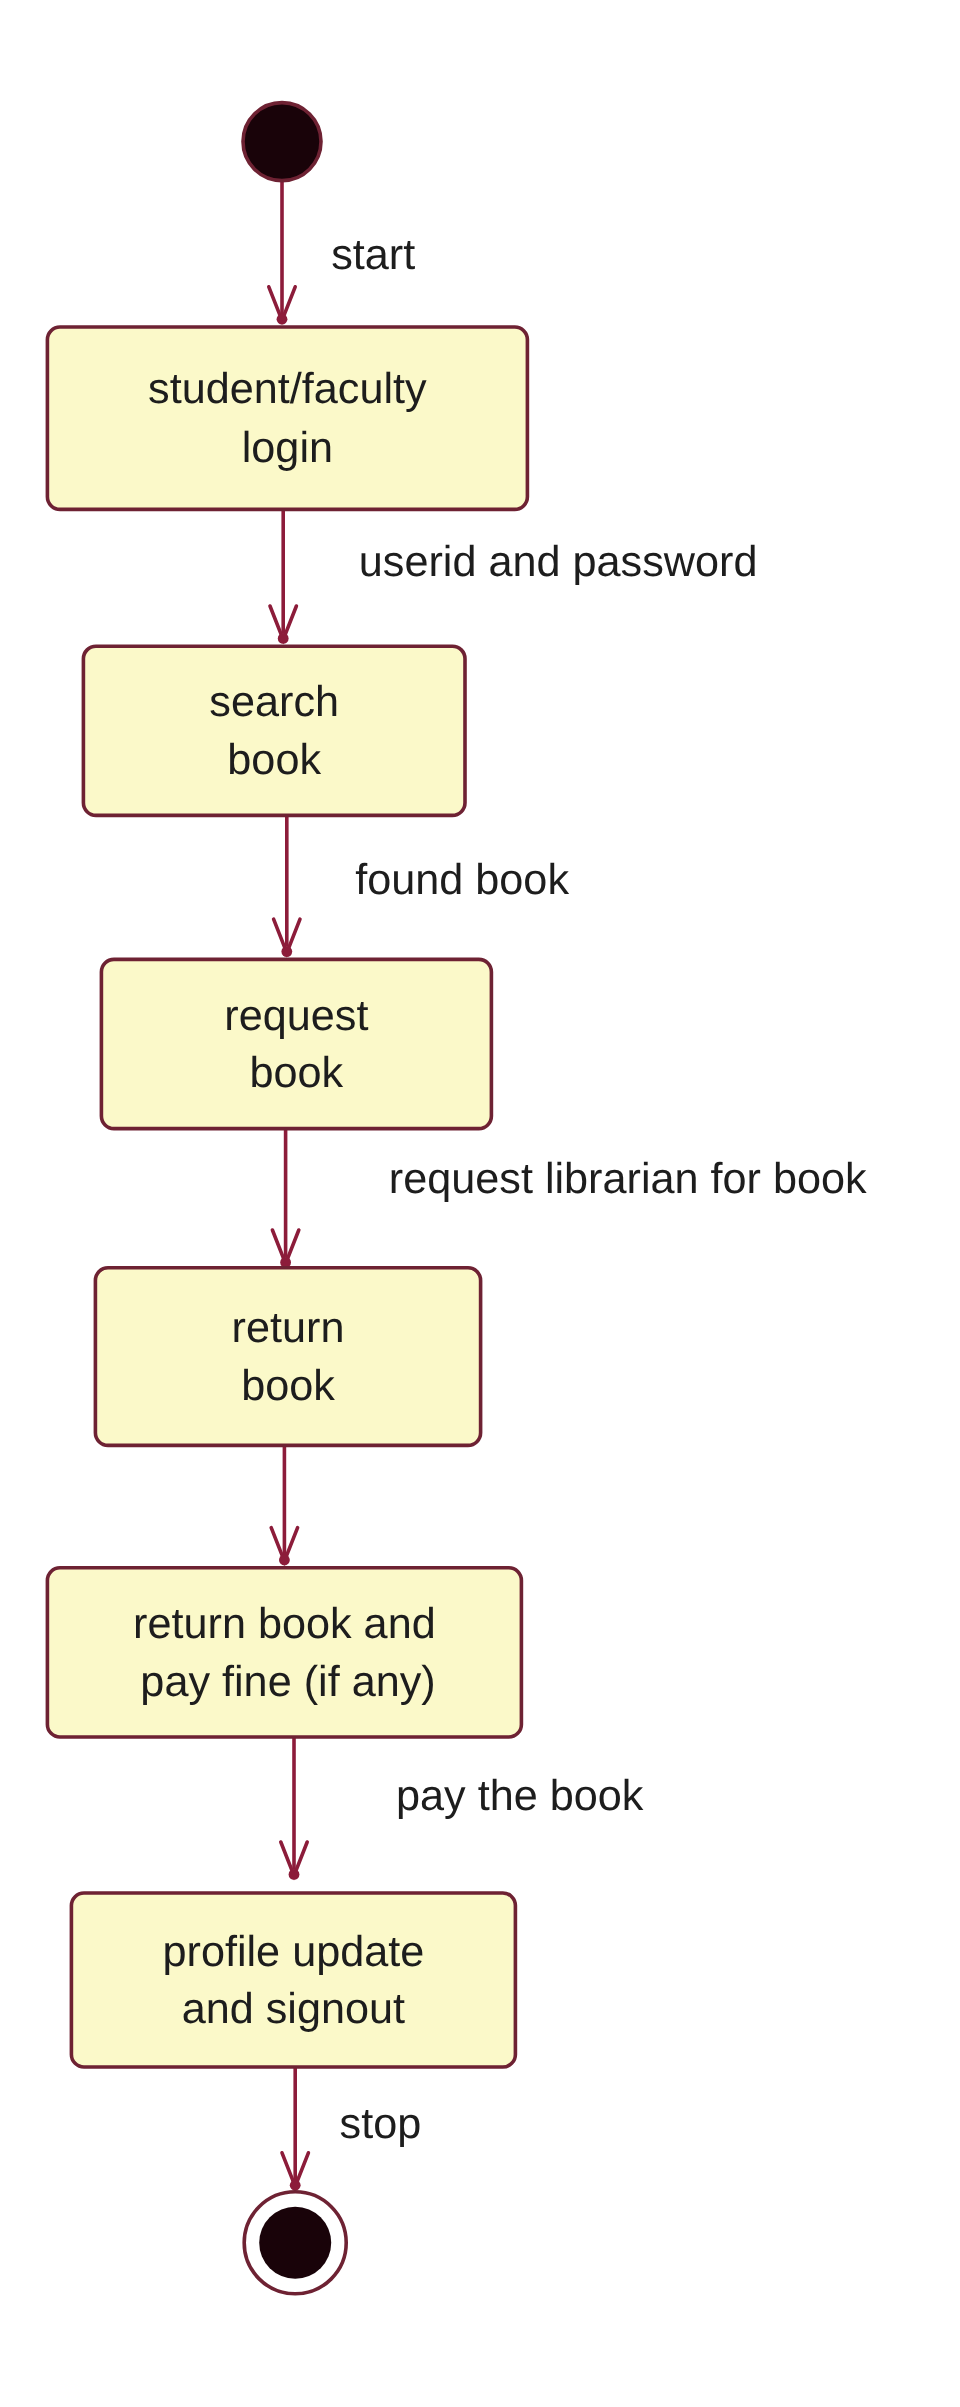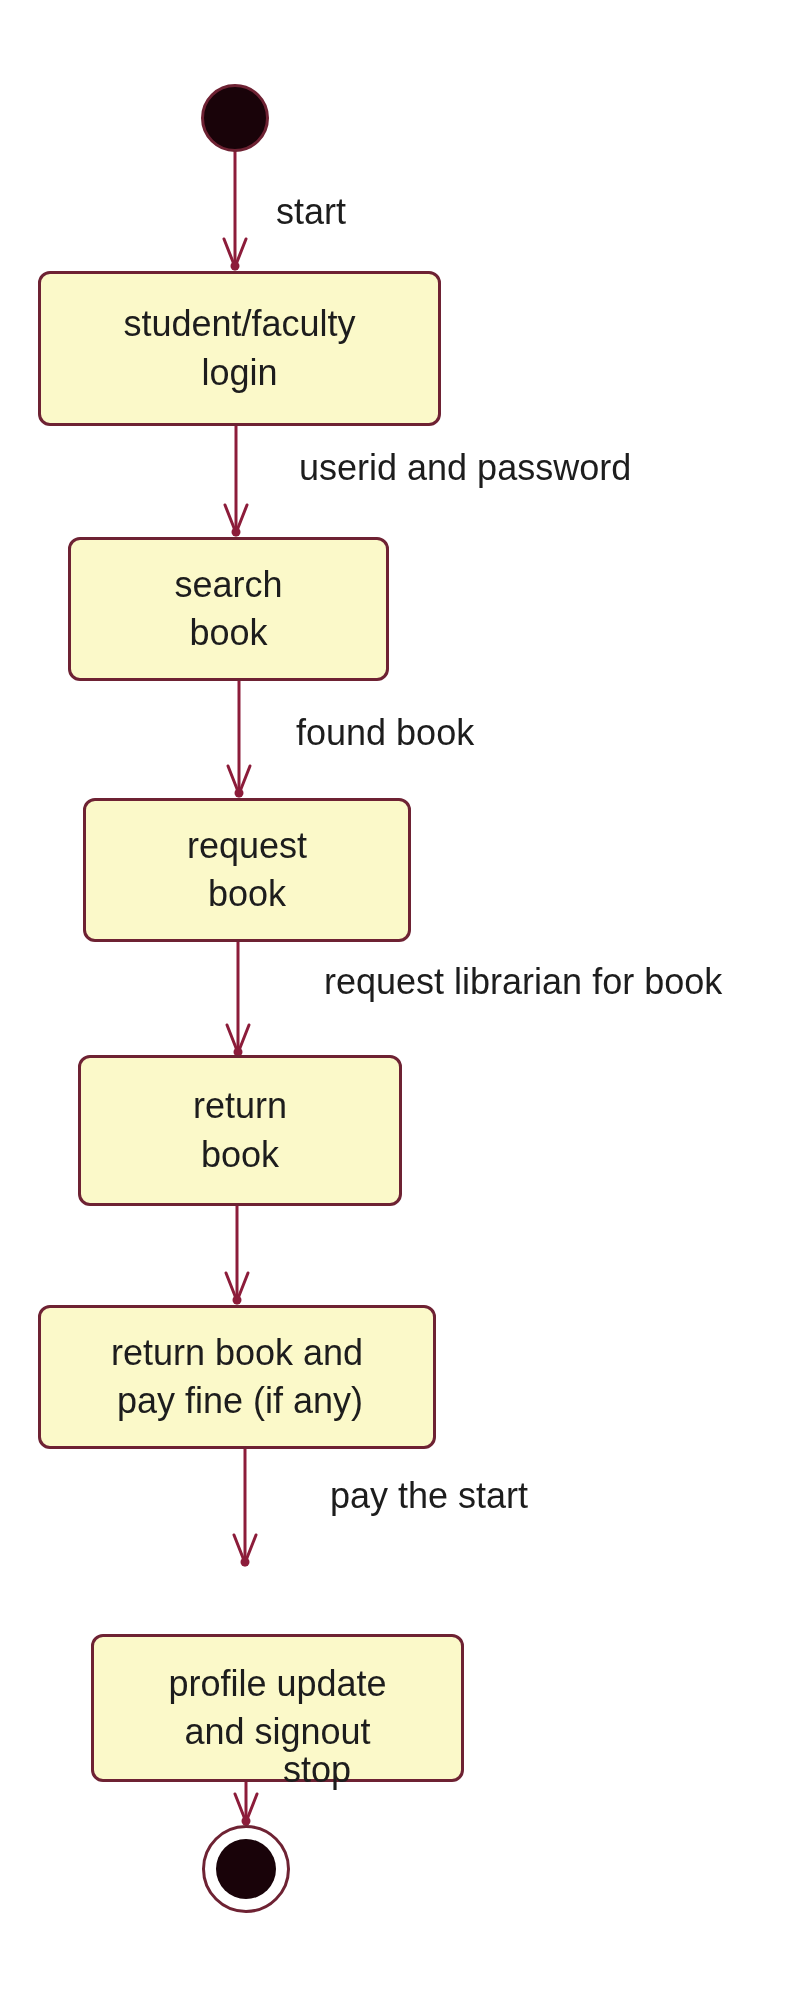--- a/index.html
+++ b/index.html
@@ -117,29 +117,29 @@
   <div class="activity" style="left:78px;top:1055px;width:318px;height:145px;">
     <span>return
 book</span>
   </div>
 
   <div class="activity" style="left:38px;top:1305px;width:392px;height:138px;text-align:right;">
     <span>return book and
 pay fine (if any)</span>
   </div>
 
-  <div class="activity" style="left:58px;top:1634px;width:367px;height:142px;margin-left:33px;">
+  <div class="activity" style="left:58px;top:1576px;width:367px;height:142px;">
     <span>profile update
 and signout</span>
   </div>
 
   <span class="edge-label" style="left:243px;top:212px;">start</span>
   <span class="edge-label" style="left:266px;top:468px;">userid and password</span>
   <span class="edge-label" style="left:291px;top:982px;">request librarian for book</span>
   <span class="edge-label" style="left:263px;top:733px;">found book</span>
-  <span class="edge-label" style="left:297px;top:1496px;">pay the start</span>
+  <span class="edge-label" style="left:297px;top:1496px;">pay the book</span>
   <span class="edge-label" style="left:250px;top:1770px;">stop</span>
 
   <div class="terminal-end-outer" style="left:202px;top:1825px;">
     <div class="terminal-end-inner"></div>
   </div>
 
 </div>
 
 </body></html>

